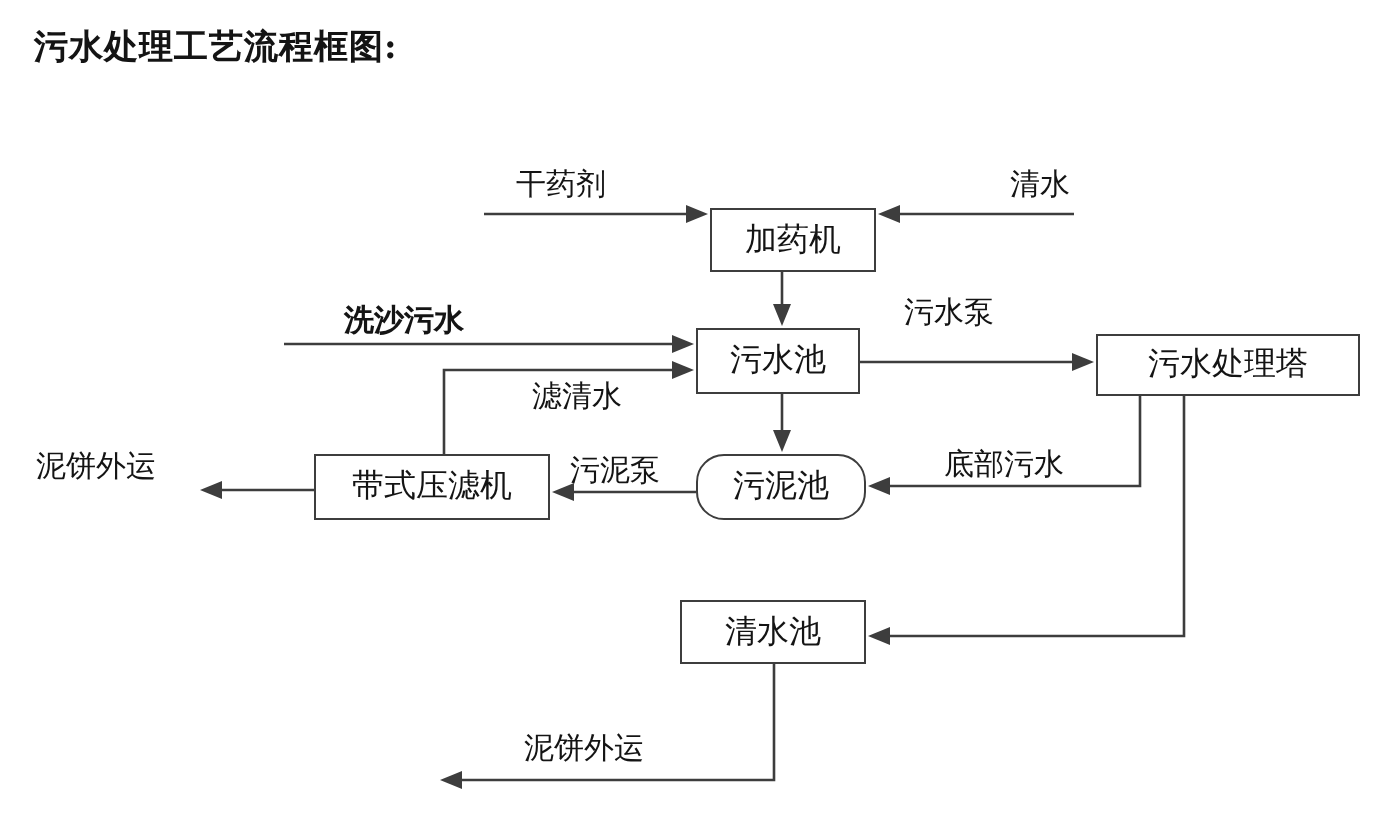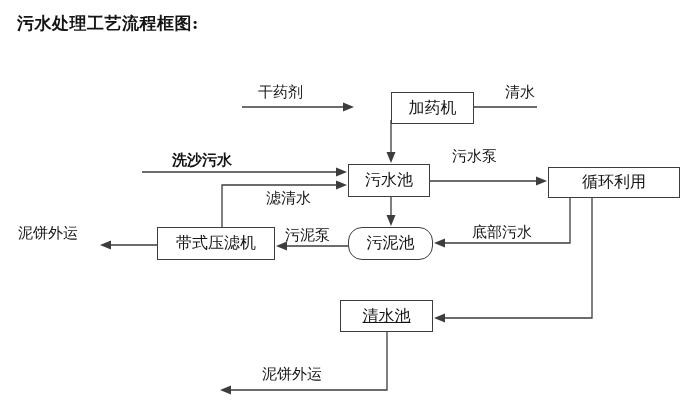--- a/index.html
+++ b/index.html
@@ -102,41 +102,41 @@
     <g>
       <path d="M592 198 V318 H444"></path>
       <polygon points="434,318 445,313.5 445,322.5" fill="#3d3d3d" stroke="none"></polygon>
     </g>
     <g>
       <path d="M387 332 V390 H230"></path>
       <polygon points="220,390 231,385.5 231,394.5" fill="#3d3d3d" stroke="none"></polygon>
     </g>
   </svg>
 
-  <div class="node" style="left:355px; top:92px; width:83px; height:32px;margin-left:36px;">
+  <div class="node" style="left:355px; top:104px; width:83px; height:32px;">
     <span>加药机</span>
   </div>
 
   <div class="node" style="left:348px; top:164px; width:82px; height:33px;">
     <span>污水池</span>
   </div>
 
   <div class="node" style="left:548px; top:167px; width:132px; height:31px;">
-    <span>循环利用</span>
+    <span>污水处理塔</span>
   </div>
 
   <div class="node" style="left:157px; top:227px; width:118px; height:33px;">
     <span>带式压滤机</span>
   </div>
 
   <div class="node" style="left:348px; top:227px; width:85px; height:33px;border-radius:14px;">
     <span>污泥池</span>
   </div>
 
-  <div class="node" style="left:340px; top:300px; width:93px; height:32px;text-decoration:underline;">
+  <div class="node" style="left:340px; top:300px; width:93px; height:32px;">
     <span>清水池</span>
   </div>
 
   <span class="flbl" style="left:258px; top:84px;">干药剂</span>
 
   <span class="flbl" style="left:474px; top:84px;margin-left:31px;">清水</span>
 
   <span class="flbl" style="left:172px; top:152px;font-weight:bold;">洗沙污水</span>
 
   <span class="flbl" style="left:452px; top:148px;">污水泵</span>

